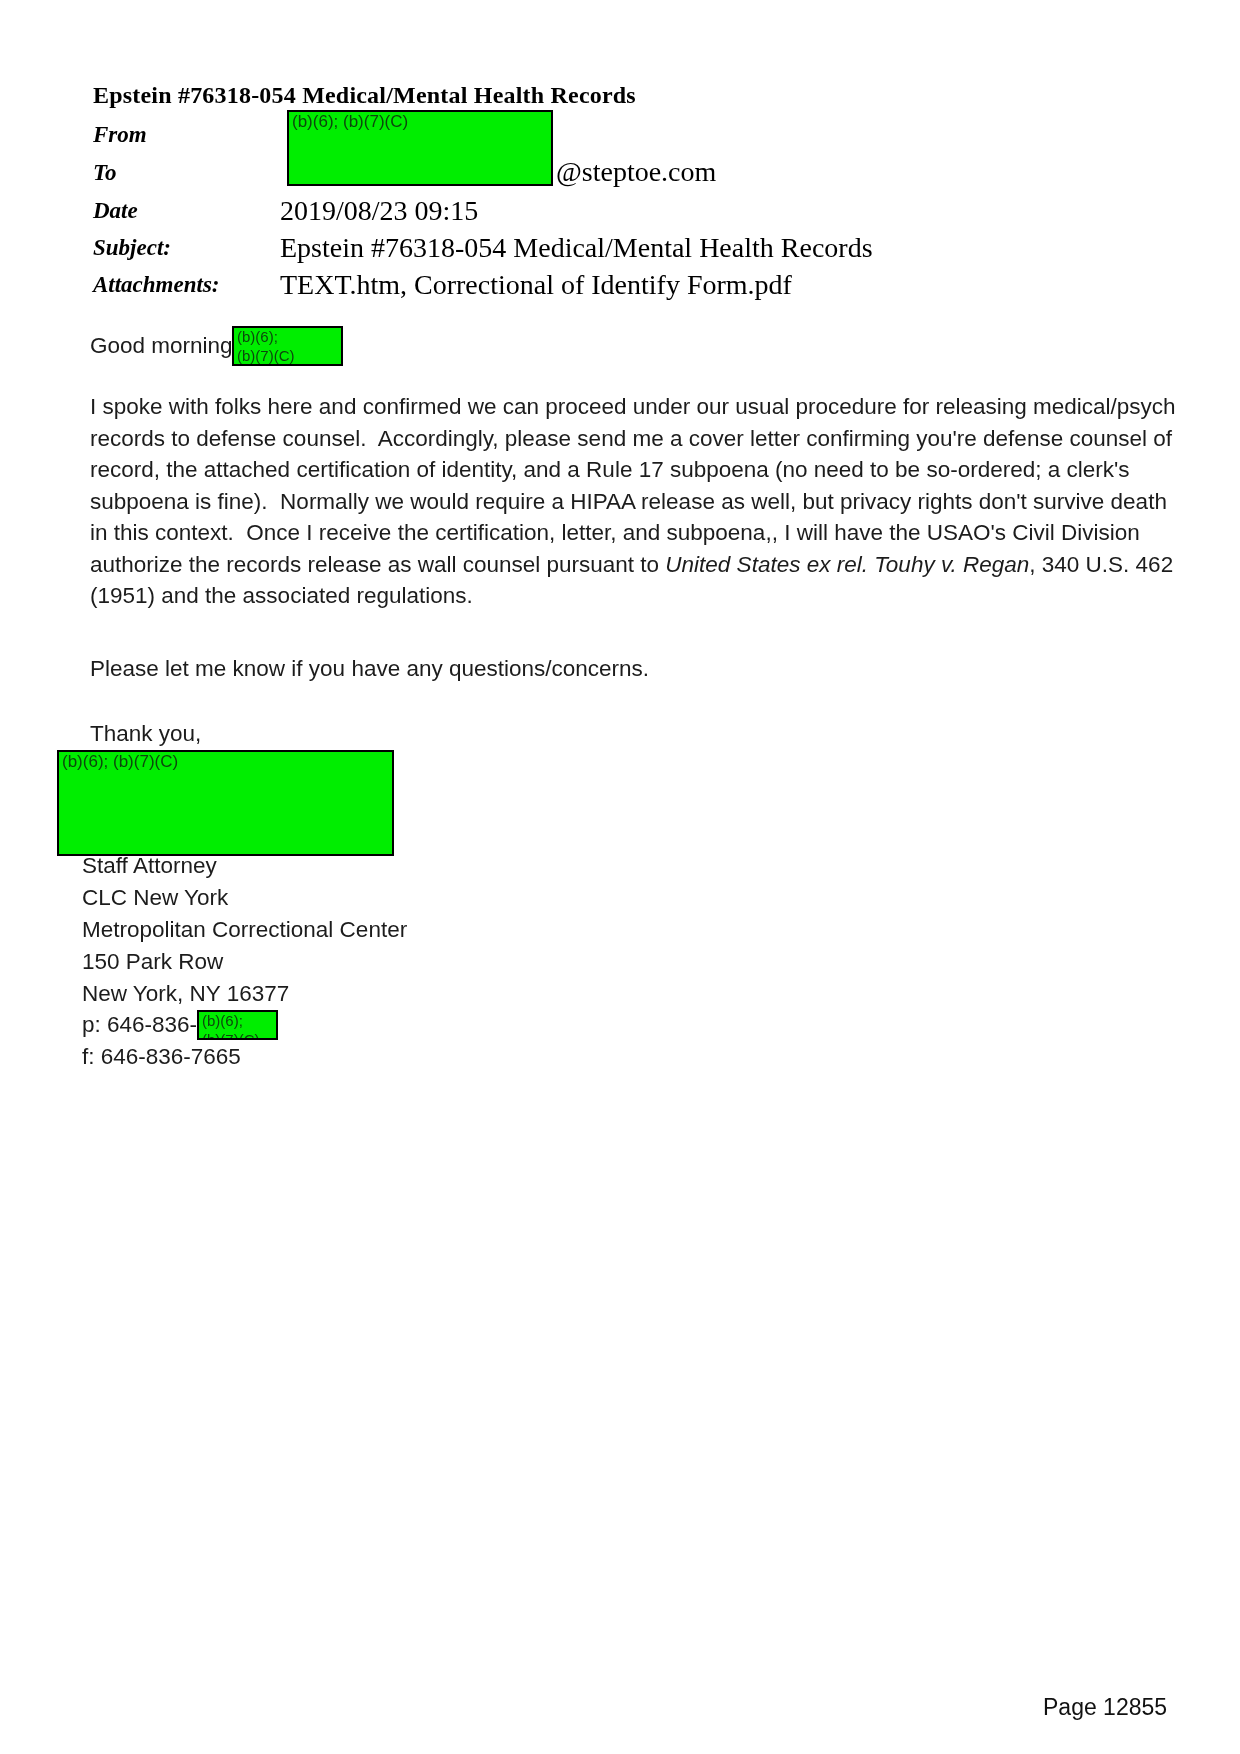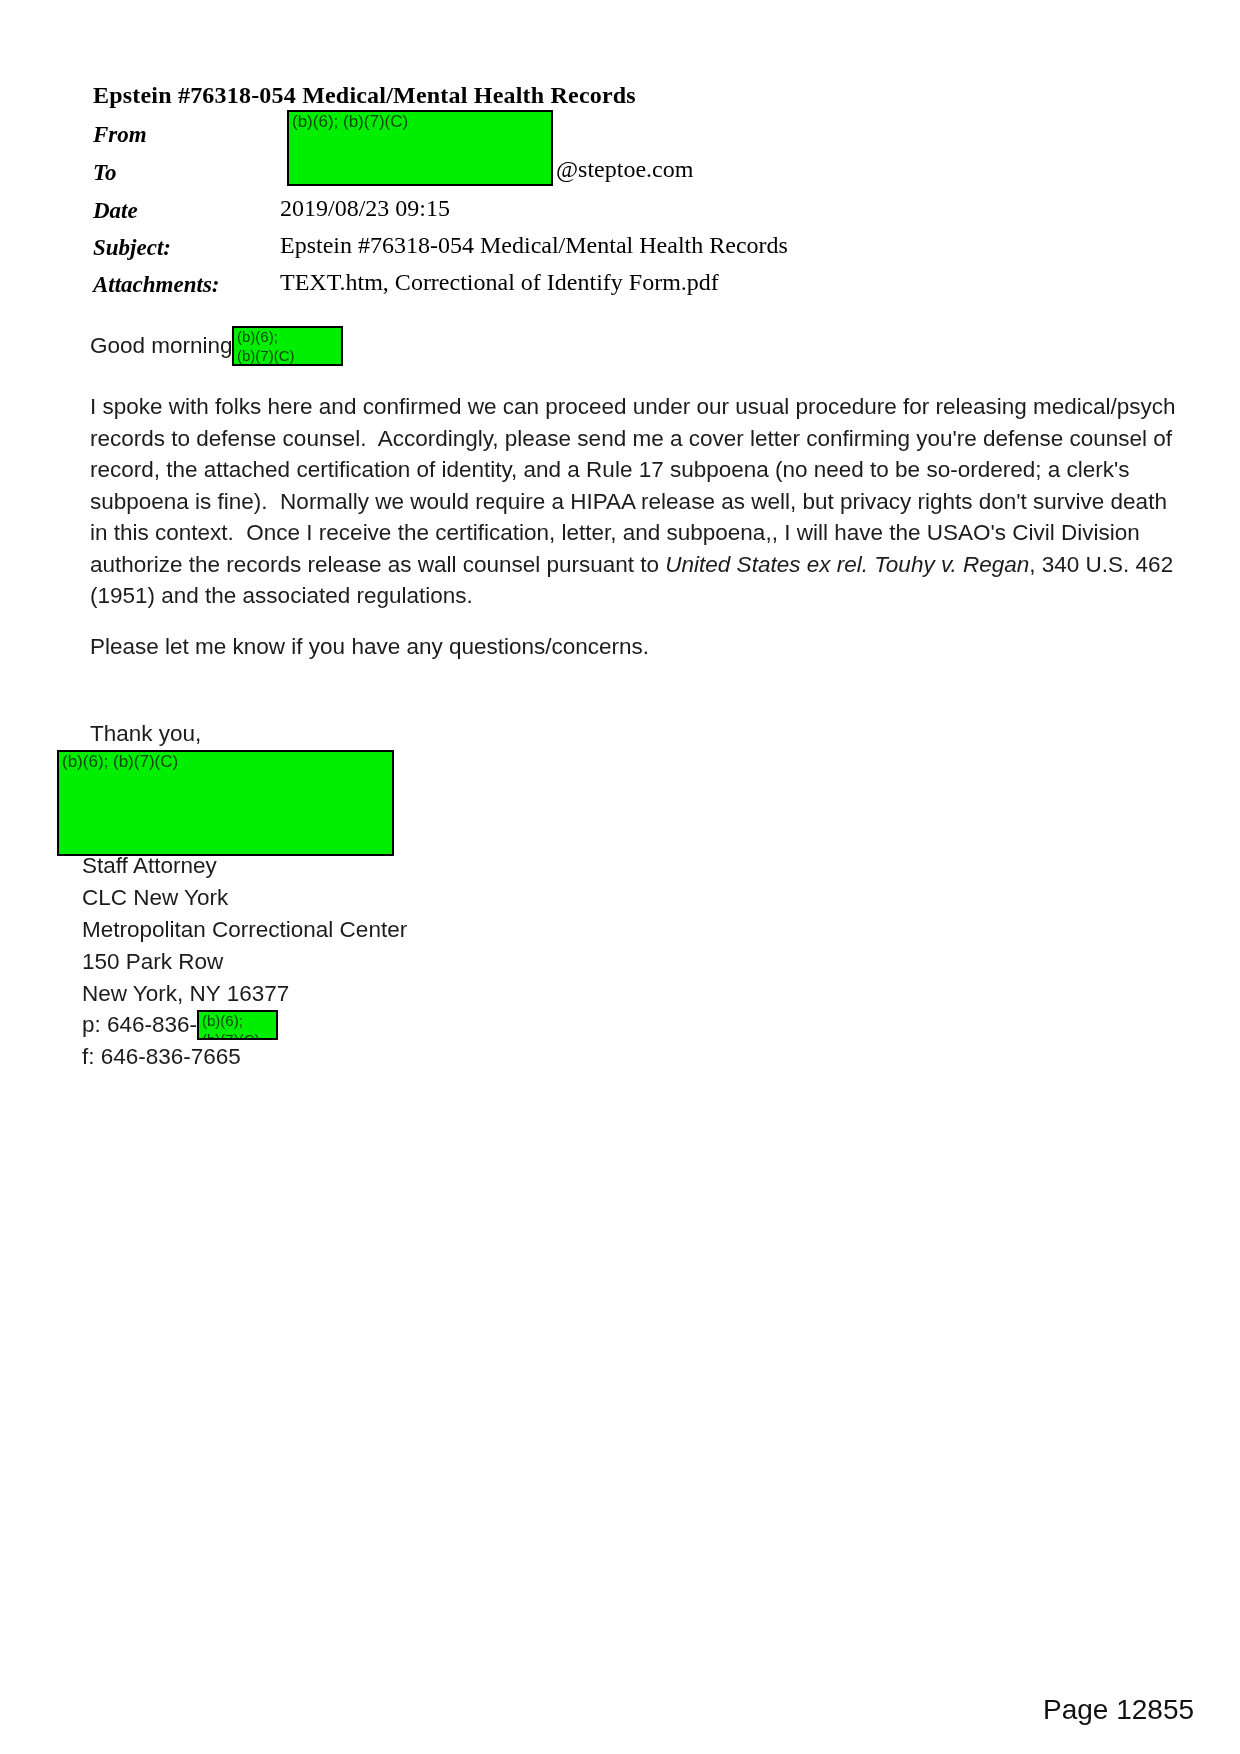--- a/index.html
+++ b/index.html
@@ -14,21 +14,21 @@
     font-family: "Liberation Sans", sans-serif;
     color: #1a1a1a;
   }
   
   .hdr { font-family: "Liberation Serif", serif; color: #000; }
   .hdr-title {
     position: absolute; left: 93px; top: 82px;
     font-size: 24px; font-weight: bold; letter-spacing: 0.2px;
   }
   .hdr-label { position: absolute; left: 93px; font-size: 23px; font-weight: bold; font-style: italic; }
-  .hdr-value { position: absolute; left: 280px; font-size: 24px; }
+  .hdr-value { position: absolute; left: 280px; font-size: 28px; }
   .lbl-from { top: 122px; }
   .lbl-to { top: 160px; }
   .lbl-date { top: 198px; }
   .lbl-subject { top: 235px; }
   .lbl-attach { top: 272px; }
   .val-to { left: 556px; top: 156px; }
   .val-date { top: 195px; }
   .val-subject { top: 232px; }
   .val-attach { top: 269px; }
   
@@ -42,33 +42,33 @@
   }
   .redact .rlabel { display: block; padding: 1px 3px; line-height: 1.1; white-space: nowrap; }
   .redact-fromto { left: 287px; top: 110px; width: 266px; height: 76px; font-size: 17px; }
   .redact-greeting { left: 232px; top: 326px; width: 111px; height: 40px; font-size: 15px; }
   .redact-signature { left: 57px; top: 750px; width: 337px; height: 106px; font-size: 17px; z-index: 5; }
   .redact-phone { left: 197px; top: 1010px; width: 81px; height: 30px; font-size: 15px; }
   
   .body-text { position: absolute; font-size: 22.5px; line-height: 31.5px; color: #1c1c1c; margin-left: 8px; }
   .greeting { left: 82px; top: 330px; }
   .para1 { left: 82px; top: 391px; width: 1092px; white-space: pre-wrap; }
-  .para2 { left: 82px; top: 631px; width: 1092px; }
+  .para2 { left: 82px; top: 653px; width: 1092px; }
   .closing { left: 82px; top: 718px; }
   .sig-line { position: absolute; left: 82px; font-size: 22.5px; color: #1c1c1c; z-index: 1; }
   .sig-0 { top: 853px; }
   .sig-1 { top: 885px; }
   .sig-2 { top: 917px; }
   .sig-3 { top: 949px; }
   .sig-4 { top: 981px; }
   .sig-phone { top: 1012px; }
   .sig-fax { top: 1044px; }
   .page-number {
     position: absolute; left: 1043px; top: 1694px;
-    font-size: 28px; color: #111;
+    font-size: 23px; color: #111;
     font-family: "Liberation Sans", sans-serif;
   }
   .italic { font-style: italic; }
 </style>
 </head>
 <body>
 
 <div class="page">
 
   <div class="hdr">

